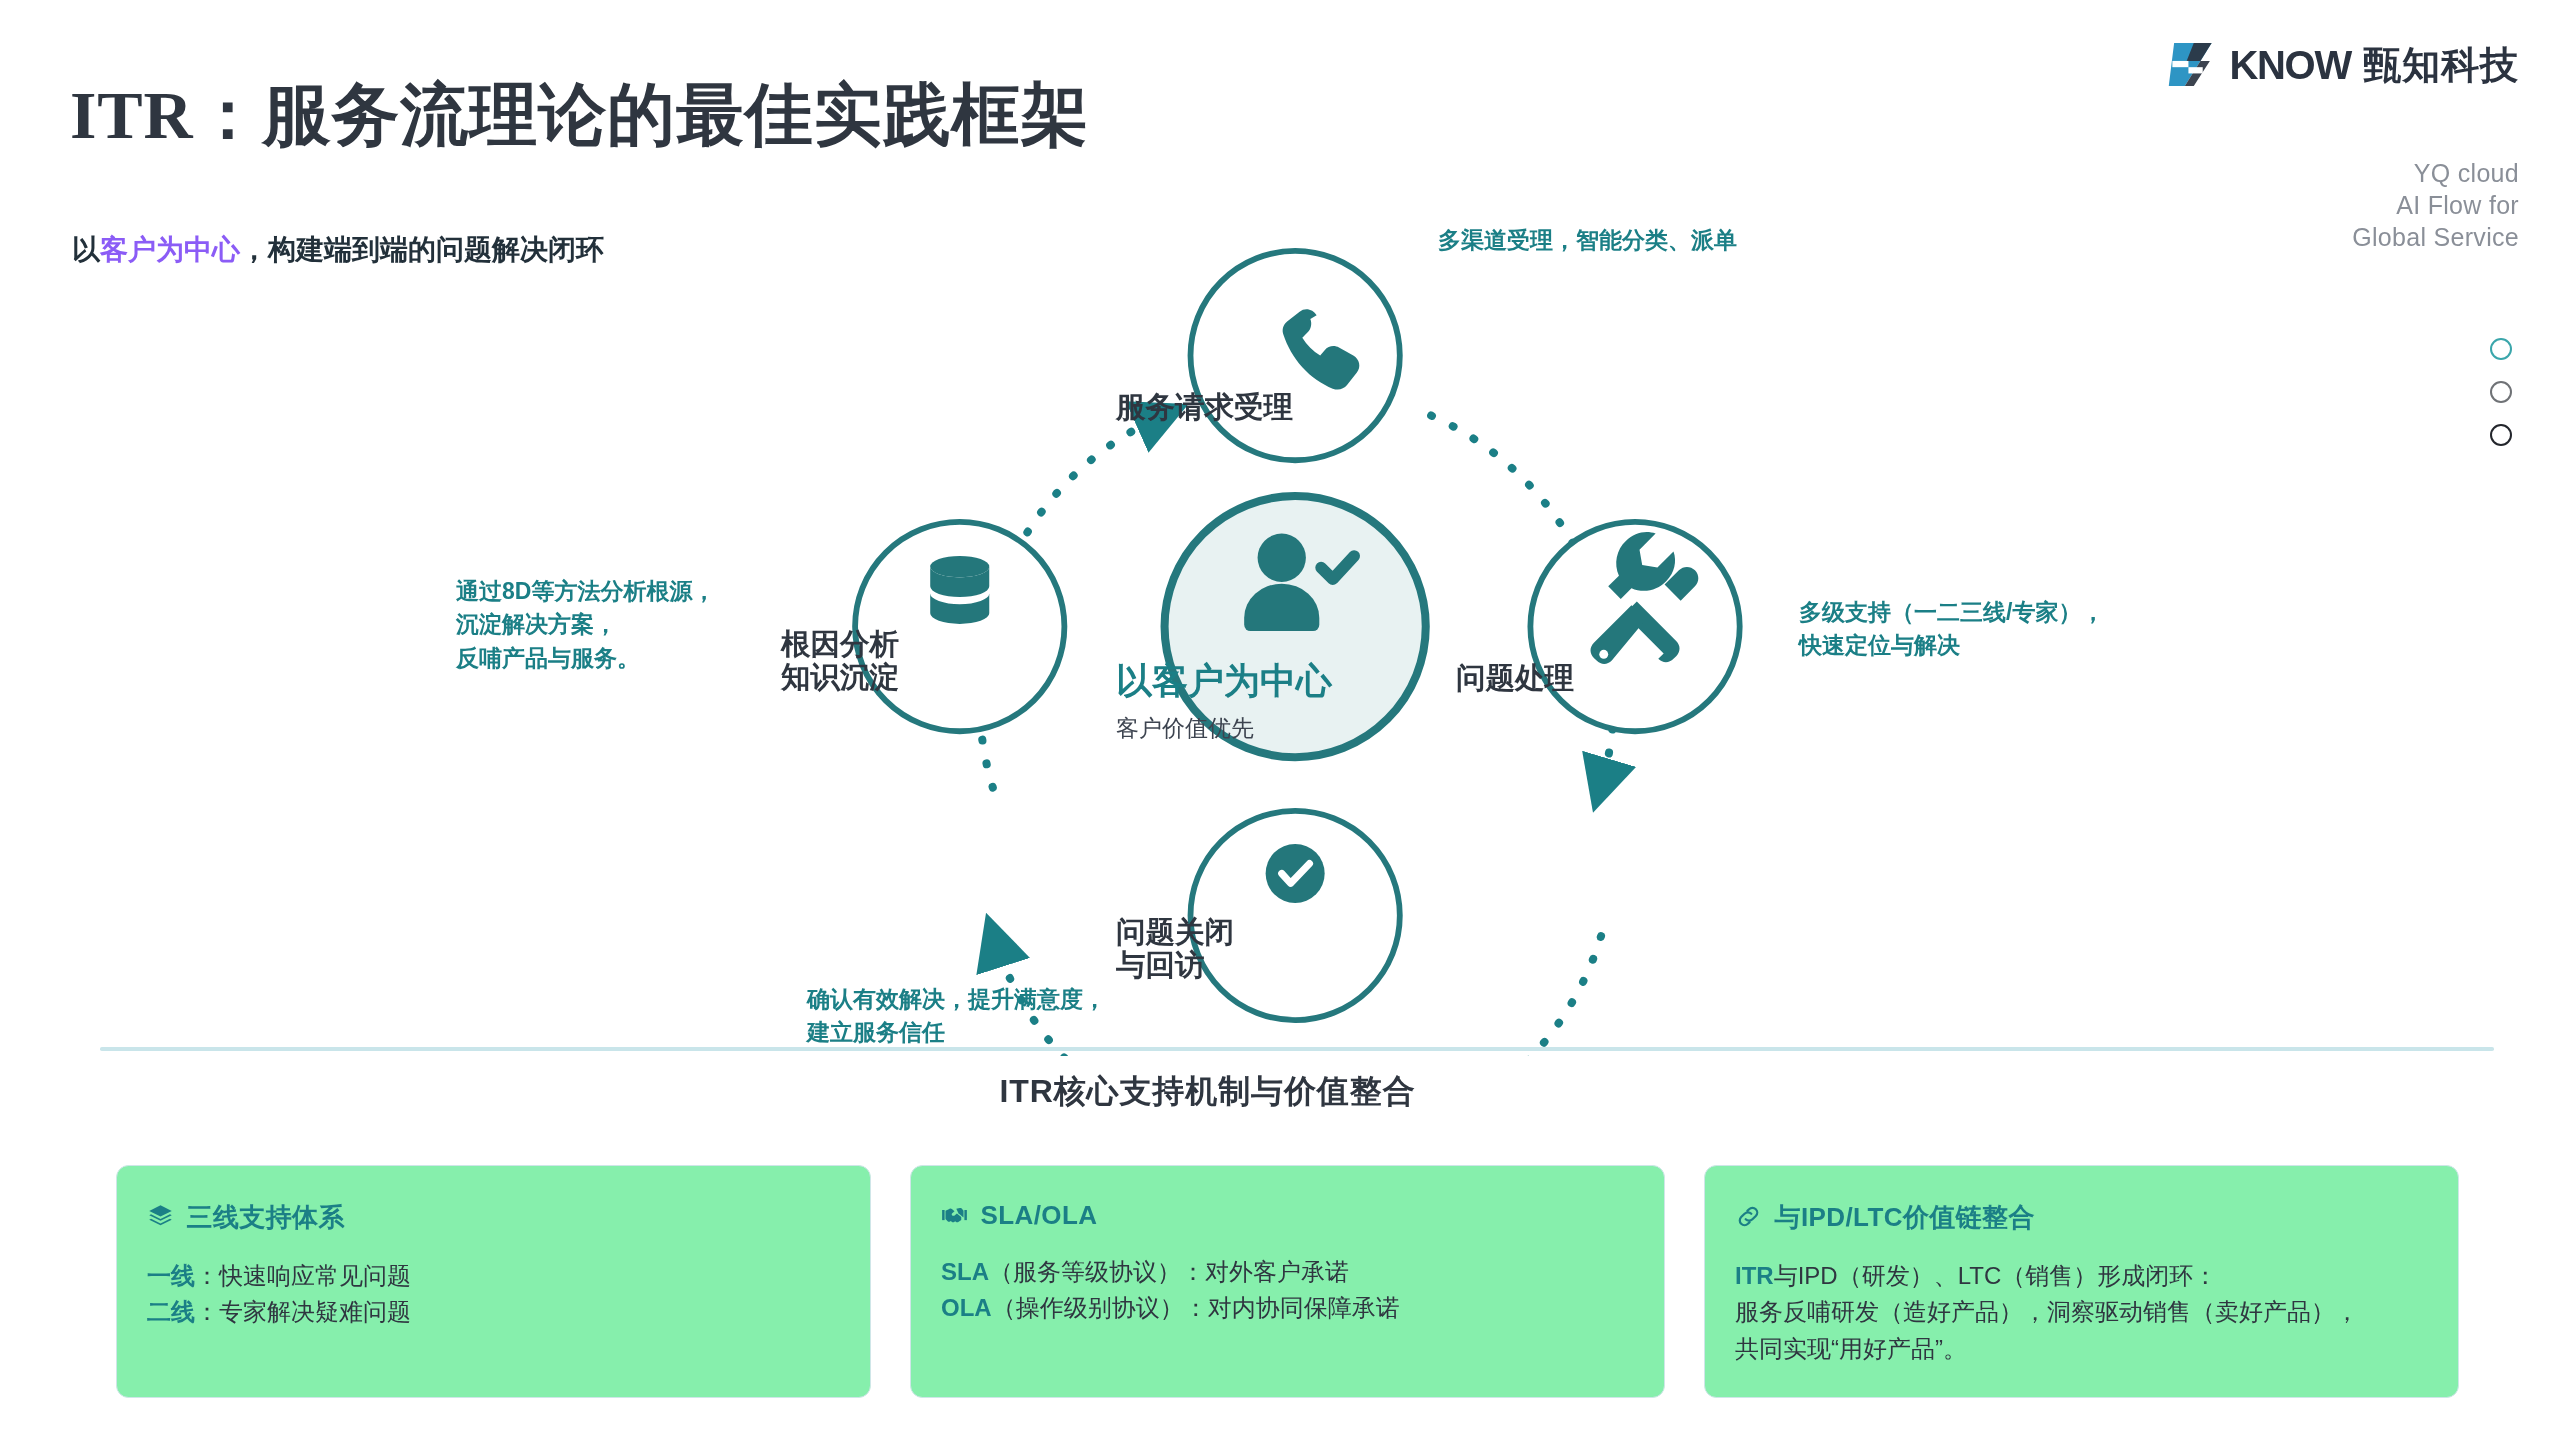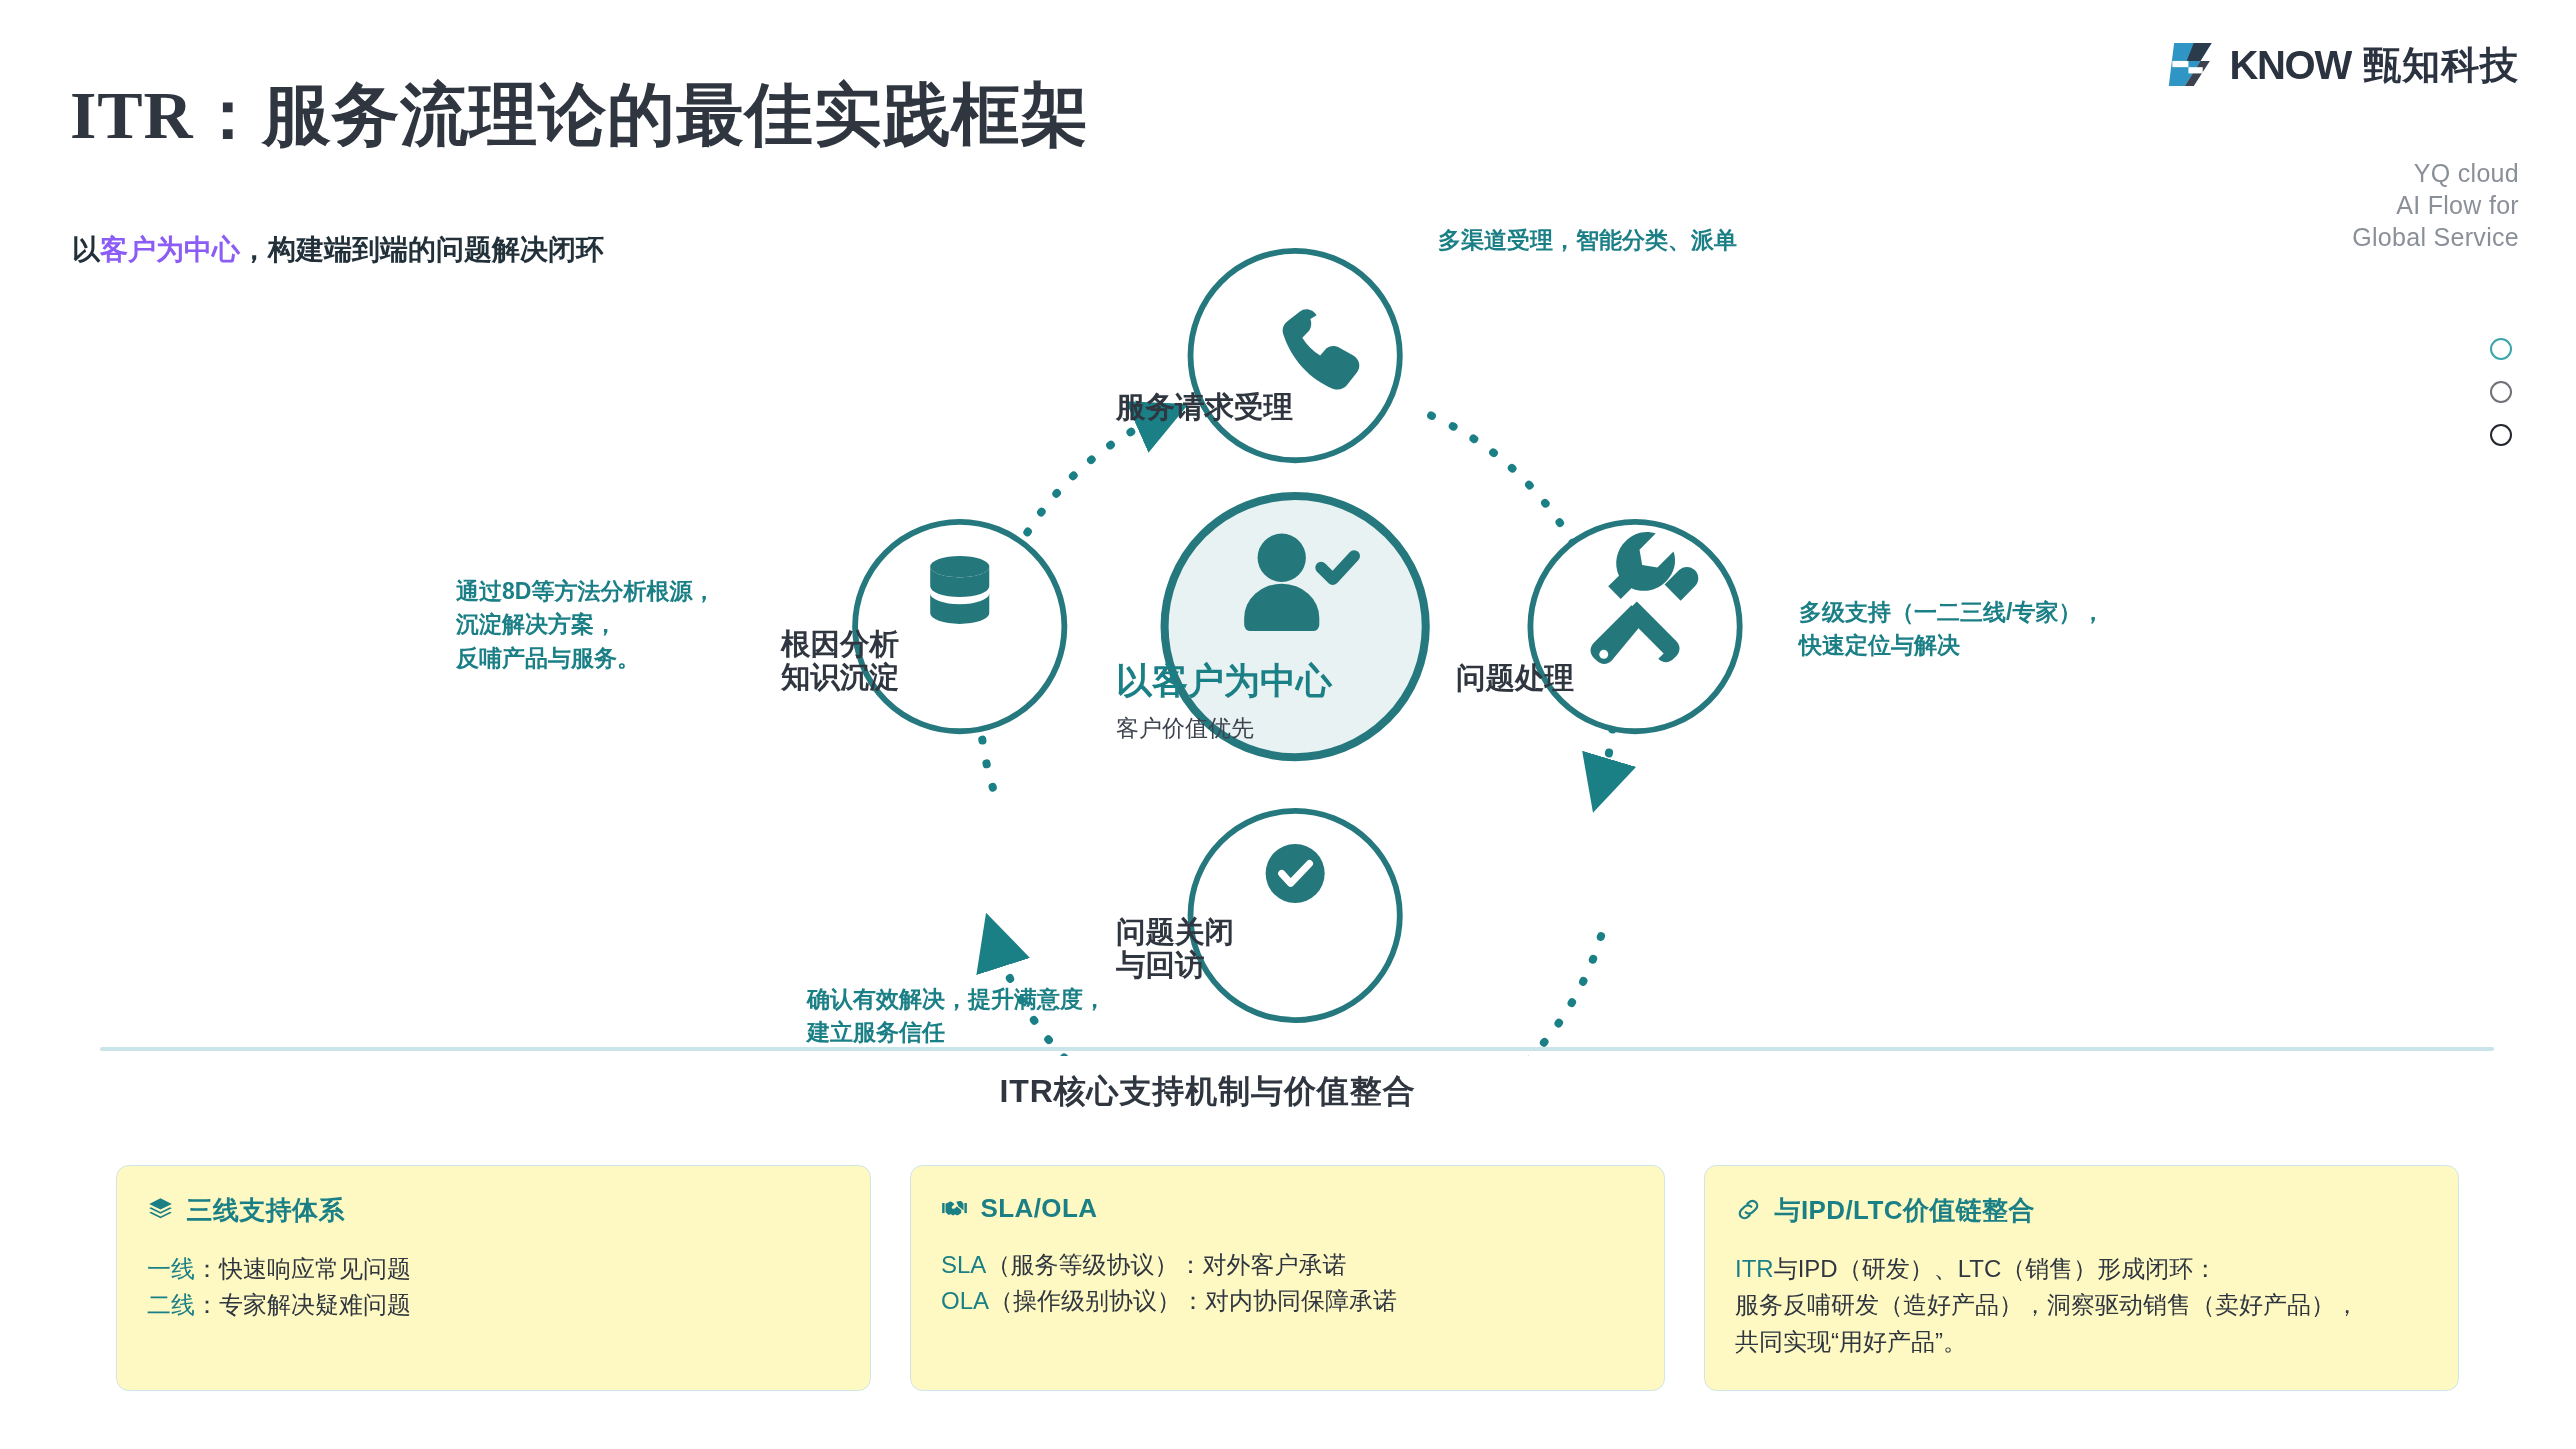--- a/index.html
+++ b/index.html
@@ -149,45 +149,45 @@
   .cards {
     position: absolute;
     left: 116px;
     top: 1165px;
     width: 2343px;
     display: flex;
     gap: 39px;
   }
   .card {
     flex: 1;
-    background: #fef9c3;
+    background: #86efac;
     border: 1.4px solid #cfe6e8;
     border-radius: 12.5px;
-    padding: 27px 30px 30px 30px;
+    padding: 34px 30px 30px 30px;
     box-sizing: border-box;
     min-height: 225px;
   }
   .card-head {
     display: flex;
     align-items: center;
     gap: 12.5px;
     margin-bottom: 23px;
   }
   .card-head .card-title {
     font-size: 26px;
     font-weight: 700;
     color: #1b7f86;
     letter-spacing: 0.4px;
   }
   .card-line {
     font-size: 24px;
     line-height: 1.52;
     color: #2f3640;
   }
-  .card-line .k { color: #1b7f86; font-weight: 400; }
+  .card-line .k { color: #1b7f86; font-weight: 700; }
   .card-body-wide .card-line { white-space: nowrap; }
 </style>
 </head>
 <body>
 
 <div class="page-title">ITR：服务流理论的最佳实践框架</div>
 
 <div class="page-subtitle">
   <span>以</span><span class="hl">客户为中心</span><span>，构建端到端的问题解决闭环</span>
 </div>

